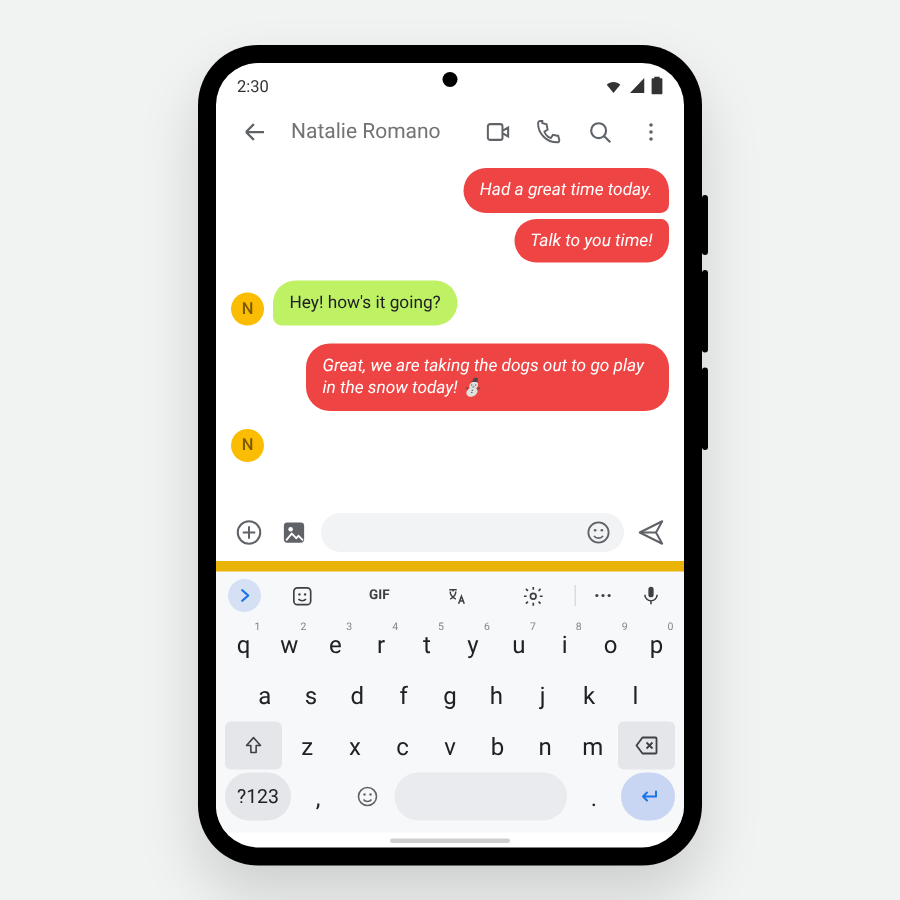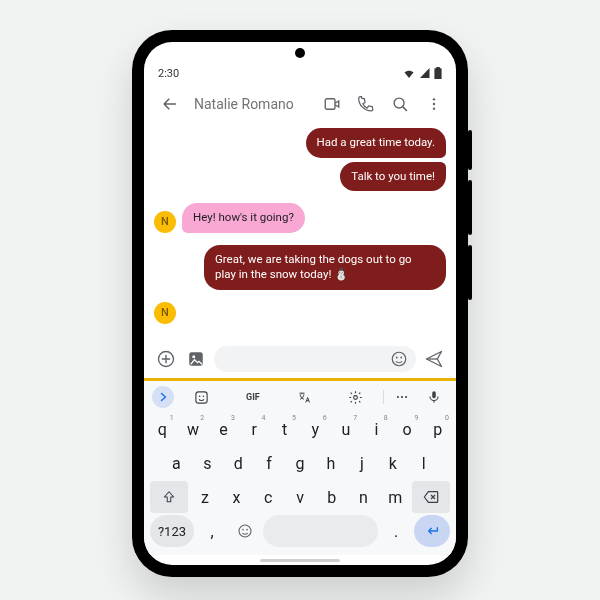--- a/index.html
+++ b/index.html
@@ -48,21 +48,20 @@
   }
   .statusbar {
     height: 22px;
     display: flex;
     align-items: center;
     justify-content: space-between;
     padding: 4px 14px 0 14px;
     font-size: 11px;
     color: #333;
     position: relative;
-    margin-top: 16px;
   }
   .camera {
     position: absolute;
     left: 50%;
     top: 6px;
     width: 10px;
     height: 10px;
     background: #000;
     border-radius: 50%;
     transform: translateX(-50%);
@@ -120,31 +119,32 @@
     flex-shrink: 0;
   }
   .bubble {
     max-width: 220px;
     padding: 7px 11px;
     font-size: 11.5px;
     line-height: 1.35;
     border-radius: 16px;
   }
   .bubble.sent {
-    background: #7f1d1d;
+    background: #ef4444;
     color: #fff;
     border-top-right-radius: 16px;
     border-bottom-right-radius: 6px;
+    font-style: italic;
   }
   .bubble.sent.follow {
     border-top-right-radius: 6px;
     border-bottom-right-radius: 16px;
   }
   .bubble.recv {
-    background: #f9a8d4;
+    background: #bef264;
     color: #202124;
     border-bottom-left-radius: 6px;
   }
   .compose {
     display: flex;
     align-items: center;
     gap: 6px;
     padding: 4px 10px 6px 10px;
   }
   .compose .field {
@@ -161,21 +161,21 @@
     width: 24px;
     height: 24px;
     display: flex;
     align-items: center;
     justify-content: center;
     color: #5f6368;
   }
   .keyboard {
     background: #f7f8fa;
     padding: 2px 4px 8px 4px;
-    border-top: 3px solid #eab308;
+    border-top: 7px solid #eab308;
   }
   .kb-toolbar {
     height: 28px;
     display: flex;
     align-items: center;
     gap: 4px;
     padding: 0 4px;
   }
   .kb-toolbar .tbtn {
     flex: 1;

